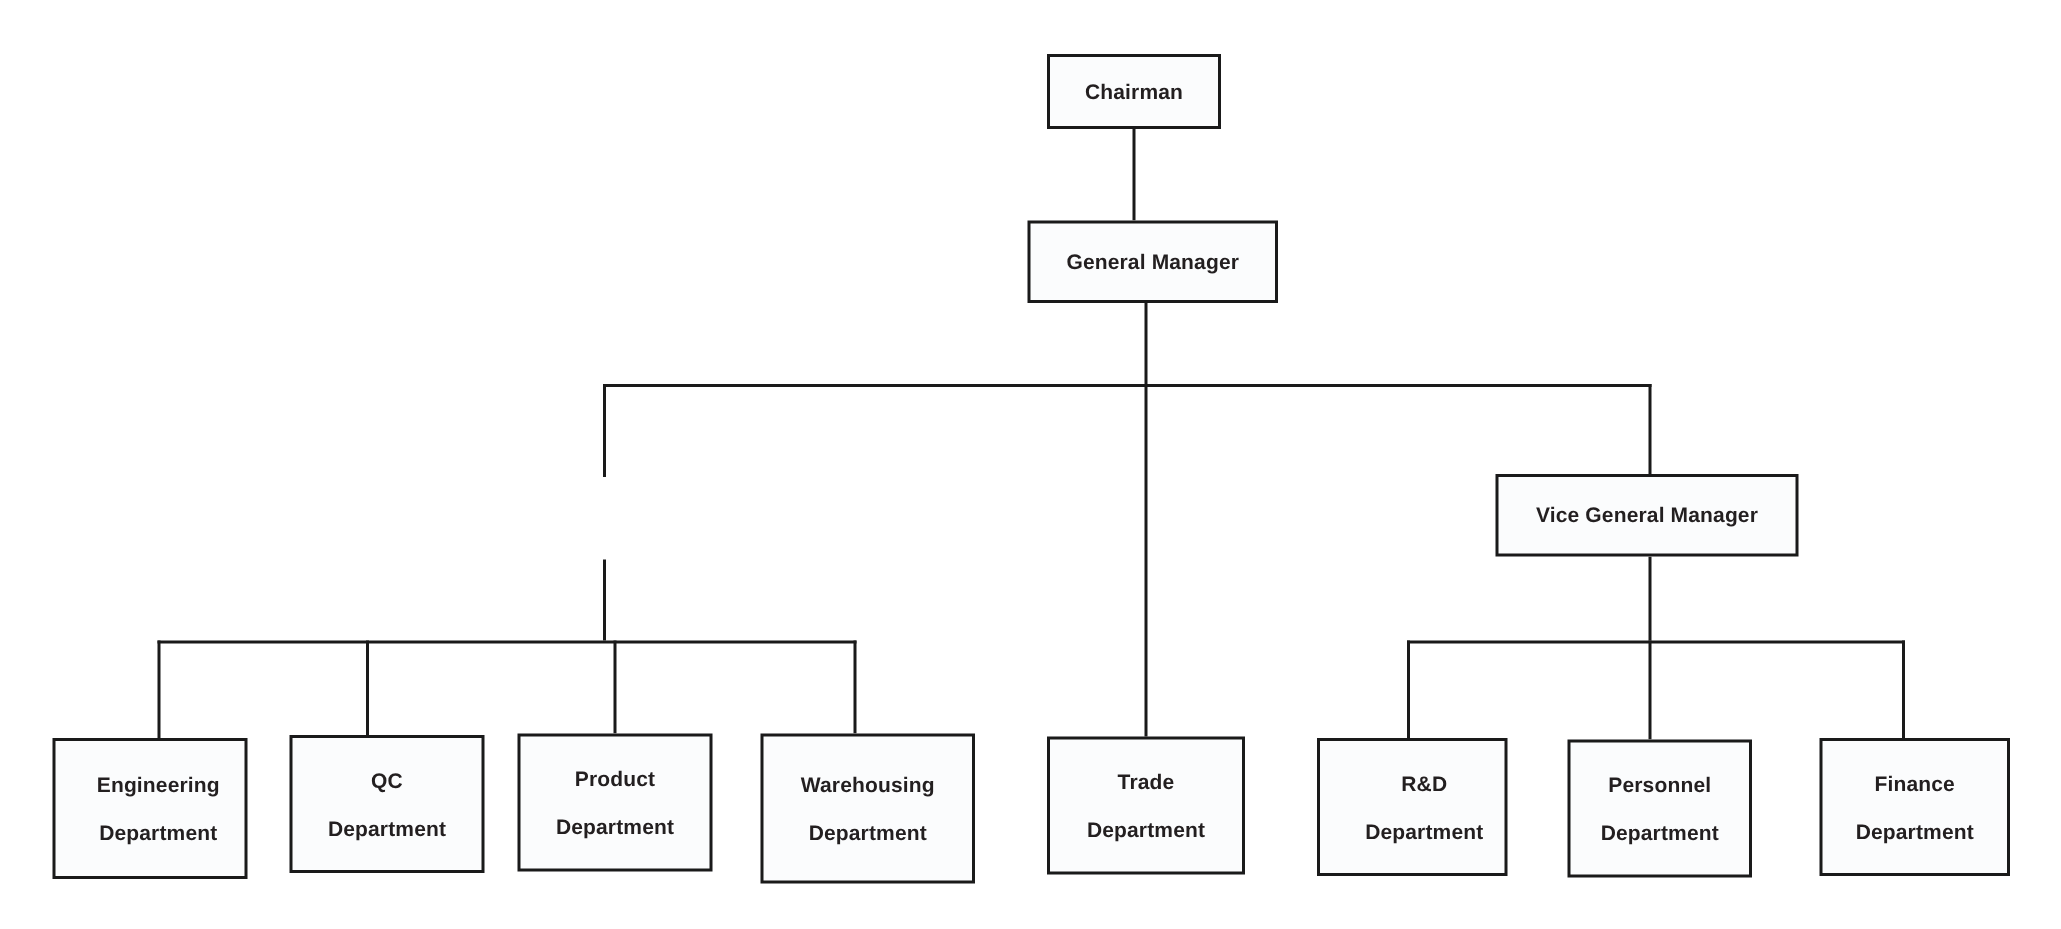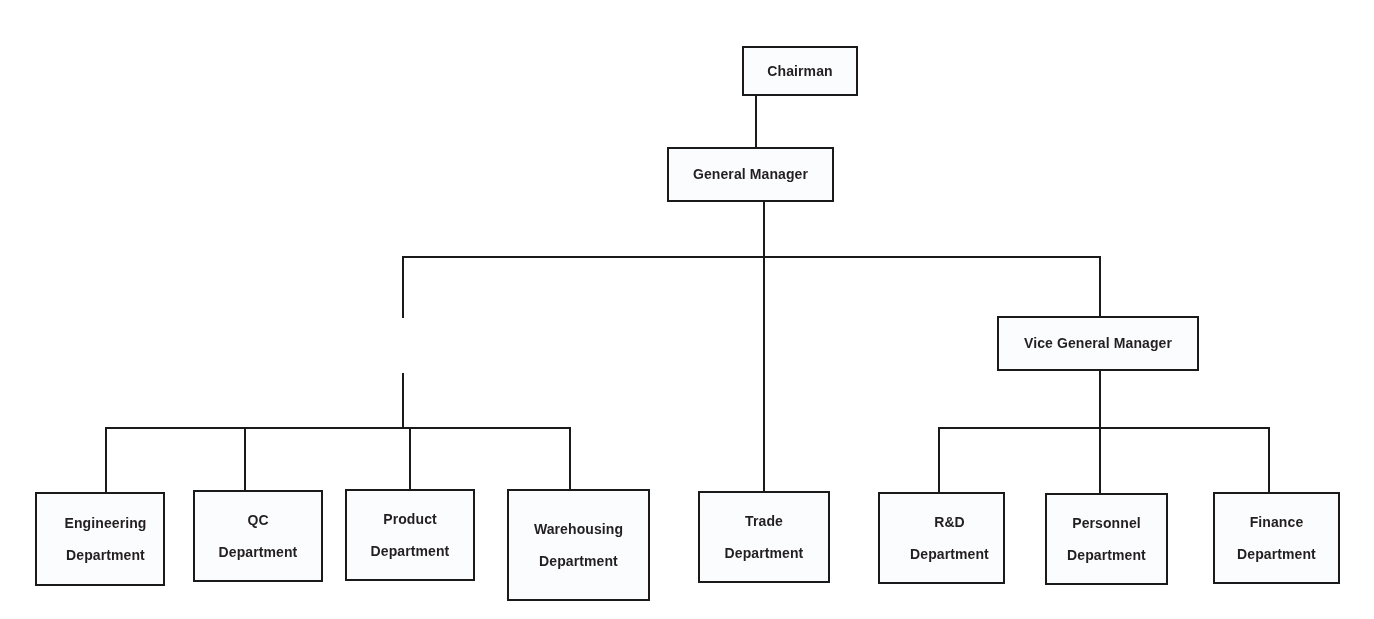--- a/index.html
+++ b/index.html
@@ -57,42 +57,42 @@
     <div class="connector h" style="left: 105px; top: 427px; background: rgb(26, 26, 26); width: 466px;"></div>
     <div class="connector v" style="left: 105px; top: 427px; background: rgb(26, 26, 26); height: 65px;"></div>
     <div class="connector v" style="left: 244px; top: 427px; background: rgb(26, 26, 26); height: 63px;"></div>
     <div class="connector v" style="left: 409px; top: 427px; background: rgb(26, 26, 26); height: 62px;"></div>
     <div class="connector v" style="left: 569px; top: 427px; background: rgb(26, 26, 26); height: 62px;"></div>
     <div class="connector v" style="left: 1099px; top: 371px; background: rgb(26, 26, 26); height: 56px;"></div>
     <div class="connector h" style="left: 938px; top: 427px; background: rgb(26, 26, 26); width: 332px;"></div>
     <div class="connector v" style="left: 938px; top: 427px; background: rgb(26, 26, 26); height: 65px;"></div>
     <div class="connector v" style="left: 1099px; top: 427px; background: rgb(26, 26, 26); height: 66px;"></div>
     <div class="connector v" style="left: 1268px; top: 427px; background: rgb(26, 26, 26); height: 65px;"></div>
-    <div class="node single-line" style="left: 698px; top: 46px; width: 116px; height: 50px; border-color: rgb(26, 26, 26); background: rgb(251, 252, 253); color: rgb(35, 31, 32); margin-left: 44px;">
+    <div class="node single-line" style="left: 698px; top: 36px; width: 116px; height: 50px; border-color: rgb(26, 26, 26); background: rgb(251, 252, 253); color: rgb(35, 31, 32);">
       <span class="line1">Chairman</span>
     </div>
-    <div class="node single-line" style="left: 667px; top: 147px; width: 167px; height: 55px; border-color: rgb(26, 26, 26); background: rgb(251, 252, 253); color: rgb(35, 31, 32);">
+    <div class="node single-line" style="left: 685px; top: 147px; width: 167px; height: 55px; border-color: rgb(26, 26, 26); background: rgb(251, 252, 253); color: rgb(35, 31, 32);">
       <span class="line1">General Manager</span>
     </div>
     <div class="node single-line" style="left: 997px; top: 316px; width: 202px; height: 55px; border-color: rgb(26, 26, 26); background: rgb(251, 252, 253); color: rgb(35, 31, 32);">
       <span class="line1">Vice General Manager</span>
     </div>
     <div class="node" style="left: 35px; top: 492px; width: 130px; height: 94px; border-color: rgb(26, 26, 26); background: rgb(251, 252, 253); color: rgb(35, 31, 32); padding-left: 11px;">
       <span class="line1">Engineering</span>
       <span class="line2">Department</span>
     </div>
     <div class="node" style="left: 193px; top: 490px; width: 130px; height: 92px; border-color: rgb(26, 26, 26); background: rgb(251, 252, 253); color: rgb(35, 31, 32);">
       <span class="line1">QC</span>
       <span class="line2">Department</span>
     </div>
     <div class="node" style="left: 345px; top: 489px; width: 130px; height: 92px; border-color: rgb(26, 26, 26); background: rgb(251, 252, 253); color: rgb(35, 31, 32);">
       <span class="line1">Product</span>
       <span class="line2">Department</span>
     </div>
-    <div class="node" style="left: 507px; top: 489px; width: 143px; height: 112px; border-color: rgb(26, 26, 26); background: rgb(251, 252, 253); color: rgb(35, 31, 32);">
+    <div class="node" style="left: 507px; top: 489px; width: 143px; height: 100px; border-color: rgb(26, 26, 26); background: rgb(251, 252, 253); color: rgb(35, 31, 32);">
       <span class="line1">Warehousing</span>
       <span class="line2">Department</span>
     </div>
     <div class="node" style="left: 698px; top: 491px; width: 132px; height: 92px; border-color: rgb(26, 26, 26); background: rgb(251, 252, 253); color: rgb(35, 31, 32);">
       <span class="line1">Trade</span>
       <span class="line2">Department</span>
     </div>
     <div class="node" style="left: 878px; top: 492px; width: 127px; height: 92px; border-color: rgb(26, 26, 26); background: rgb(251, 252, 253); color: rgb(35, 31, 32); padding-left: 16px;">
       <span class="line1">R&amp;D</span>
       <span class="line2">Department</span>

